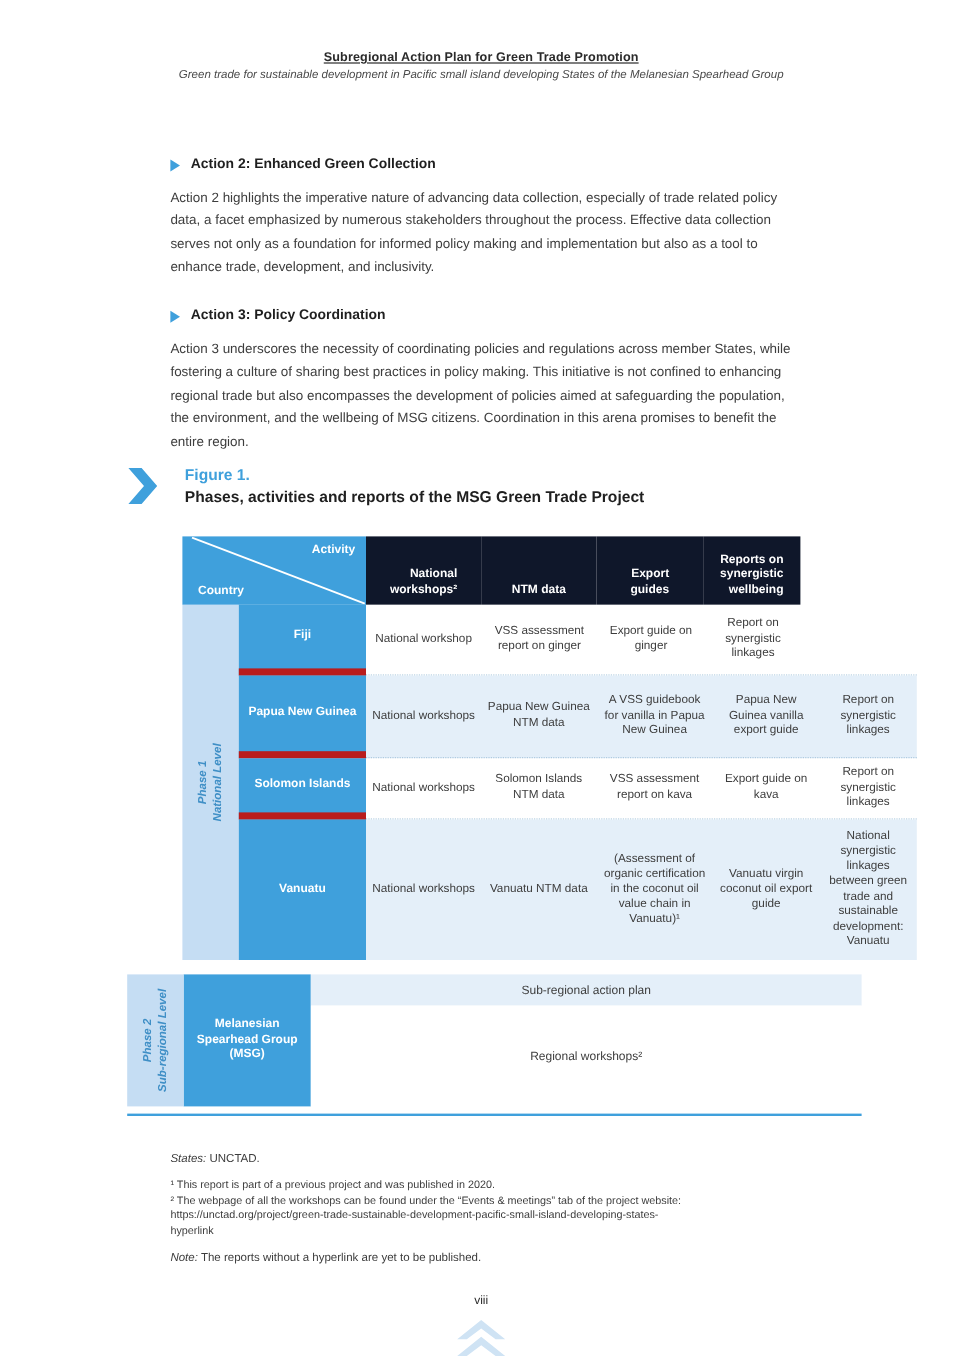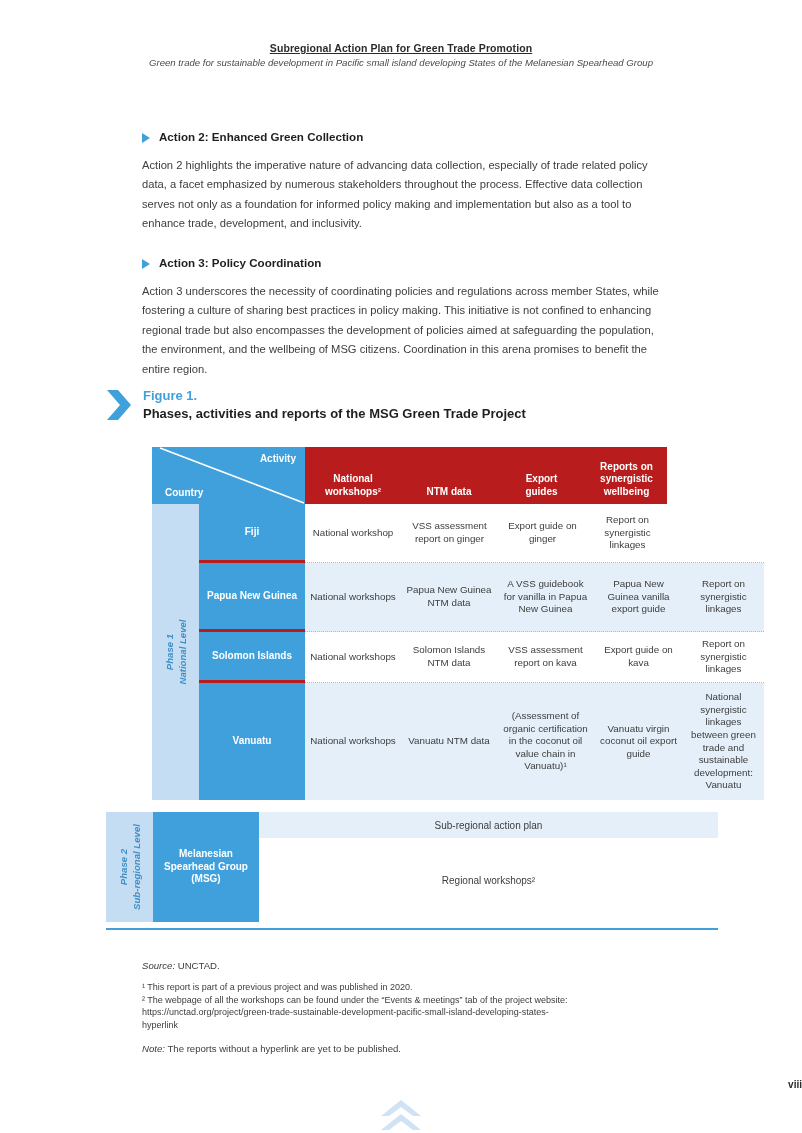--- a/index.html
+++ b/index.html
@@ -27,21 +27,21 @@
     border-top:5.5px solid transparent;
     border-bottom:5.5px solid transparent;
   }
   .act-title { font-size:11.6px; font-weight:bold; color:#1f1f1f; line-height:1.2; }
   .para {
     margin-top:12px; width:524px;
     font-size:11.2px; line-height:19.5px; color:#3d3d3d; text-align:left;
   }
 
   
-  .fig-head { position:absolute; left:106px; top:388px; display:flex; align-items:center; gap:11px; }
+  .fig-head { position:absolute; left:106px; top:388px; display:flex; align-items:center; gap:22px; }
   .fig-chev { width:26px; height:34px; flex:0 0 auto; }
   .fig-text-wrap { line-height:1.25; }
   .fig-label { font-size:13px; font-weight:bold; color:#3fa0dc; }
   .fig-title { font-size:13px; font-weight:bold; color:#1f1f1f; margin-top:2px; }
 
   
   .tbl { position:absolute; left:106px; width:612px; }
   .t1 { top:447px;margin-left:46px; }
   .row { display:flex; align-items:stretch; }
 
@@ -63,23 +63,23 @@
   .corner-activity {
     position:absolute; right:9px; top:6px;
     font-size:10px; font-weight:bold; color:#fff;
   }
   .corner-country {
     position:absolute; left:13px; bottom:6px;
     font-size:10px; font-weight:bold; color:#fff;
   }
   .hdr-cell {
     display:flex; align-items:flex-end; justify-content:center;
-    text-align:center; padding:0 4px 6px 4px;
+    text-align:right; padding:0 4px 6px 4px;
     font-size:10px; font-weight:bold; color:#ffffff; line-height:12.5px;
-    background:#b91c1c; height:57px; box-sizing:border-box;
+    background:#0f172a; height:57px; box-sizing:border-box;
   }
 
   .country-cell {
     flex:0 0 106px; background:#3fa0dc; color:#ffffff;
     display:flex; align-items:center; justify-content:center;
     text-align:center; font-size:10px; font-weight:bold; line-height:12.5px;
     padding:0 4px; box-sizing:border-box;
   }
   .data-cell {
     display:flex; align-items:center; justify-content:center;
@@ -92,21 +92,21 @@
   .c-ntm  { flex:0 0 96px; }
   .c-vss  { flex:0 0 97px; }
   .c-exp  { flex:0 0 89px; }
   .c-rep  { flex:0 0 81px; }
 
   .body-row { position:relative; }
   .body-row .cells { display:flex; flex:1; }
   .bg-white { background:#ffffff; }
   .bg-tint  { background:#e4eff9; }
   .sep { border-bottom:1px dotted #9dbfd8; }
-  .country-gap { border-bottom:3px solid #b91c1c; }
+  .country-gap { border-bottom:6px solid #b91c1c; }
 
   
   .t2 { top:812px; }
   .t2-right { flex:1; display:flex; flex-direction:column; }
   .t2-top {
     background:#e4eff9; height:26px;
     display:flex; align-items:center; justify-content:center;
     font-size:10px; color:#3d3d3d;
   }
   .t2-bot {
@@ -118,22 +118,22 @@
 
   
   .notes { position:absolute; left:142px; width:560px; }
   .src   { top:960px; font-size:9.6px; color:#3d3d3d; }
   .src i { font-style:italic; }
   .fn    { top:981px; font-size:9px; color:#3d3d3d; line-height:12.6px; }
   .note  { top:1043px; font-size:9.6px; color:#3d3d3d; }
   .note i{ font-style:italic; }
 
   
-  .folio { position:absolute; left:0; right:0; top:1079px; text-align:right;
-           font-size:10px; font-weight:bold; color:#2b2b2b; }
+  .folio { position:absolute; left:0; right:0; top:1079px; text-align:center;
+           font-size:10px; font-weight:normal; color:#2b2b2b; }
   .foot-chev { position:absolute; left:50%; transform:translateX(-50%); top:1098px; }
 </style>
 </head>
 <body>
 
 <div class="page">
 
   <div class="rh rh-title">Subregional Action Plan for Green Trade Promotion</div>
   <div class="rh rh-sub">Green trade for sustainable development in Pacific small island developing States of the Melanesian Spearhead Group</div>
 
@@ -252,21 +252,21 @@
       <div class="country-cell" style="flex:0 0 106px;">Melanesian Spearhead Group (MSG)</div>
       <div class="t2-right">
         <div class="t2-top">Sub-regional action plan</div>
         <div class="t2-bot">Regional workshops²</div>
       </div>
     </div>
   </div>
   <div class="t2-rule"></div>
 
   <div class="notes src">
-    <i>Source:</i>
+    <i>States:</i>
     <span>UNCTAD.</span>
   </div>
 
   <div class="notes fn">
     <div>¹ This report is part of a previous project and was published in 2020.</div>
     <div>² The webpage of all the workshops can be found under the “Events &amp; meetings” tab of the project website:</div>
     <div>https://unctad.org/project/green-trade-sustainable-development-pacific-small-island-developing-states-</div>
     <div>hyperlink</div>
   </div>
 

